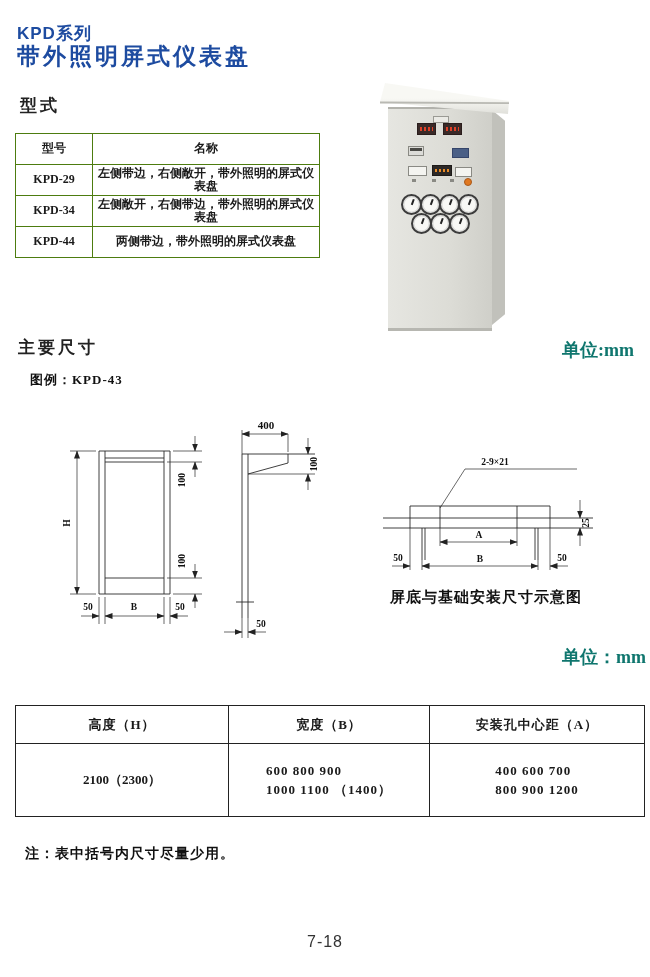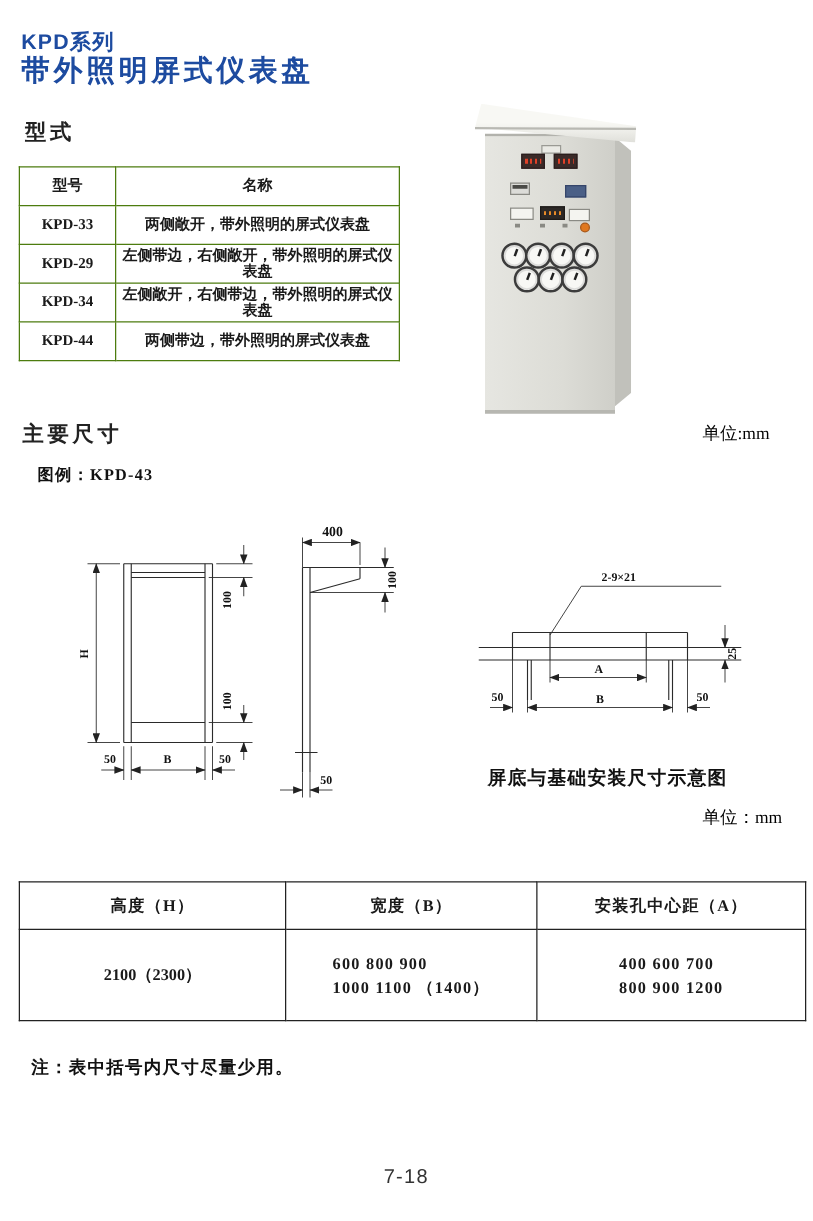--- a/index.html
+++ b/index.html
@@ -6,21 +6,21 @@
   .page{position:relative;width:650px;height:968px;background:#fff;overflow:hidden;
         font-family:"Liberation Serif",serif;color:#1a1a1a;}
   .abs{position:absolute;}
 
   
   .series-title{left:17px;top:22px;font-family:"Liberation Sans",sans-serif;
     font-size:17px;font-weight:bold;color:#1d4ba0;letter-spacing:1px;}
   .main-title{left:17px;top:41px;font-family:"Liberation Sans",sans-serif;
     font-size:23px;font-weight:bold;color:#1d4ba0;letter-spacing:3px;}
   .sec-heading{font-size:17px;font-weight:bold;color:#222;letter-spacing:3px;}
-  .unit-label{font-size:14px;font-weight:normal;color:#000000;}
+  .unit-label{font-size:18px;font-weight:bold;color:#0f766e;}
   .legend-label{font-size:13px;font-weight:bold;color:#111;letter-spacing:1px;}
   .note-label{font-size:14px;font-weight:bold;color:#111;letter-spacing:1px;}
   .page-number{left:0;top:933px;width:650px;text-align:center;
     font-family:"Liberation Sans",sans-serif;font-size:16px;color:#333;letter-spacing:1px;}
 
   
   table{border-collapse:collapse;}
   .model-table{left:15px;top:133px;width:305px;table-layout:fixed;}
   .model-table th,.model-table td{border:1px solid #4d7c0f;font-size:12px;font-weight:bold;
     text-align:center;padding:0 2px;height:30px;line-height:1.1;}
@@ -34,21 +34,21 @@
   .size-table td{height:70px;}
   .size-table .vals{display:inline-block;text-align:left;letter-spacing:1px;}
 
   
   svg{display:block;}
   .dline{stroke:#2a2a2a;stroke-width:0.9;fill:none;}
   .thin{stroke:#2a2a2a;stroke-width:0.7;fill:none;}
   .dim-text{font-family:"Liberation Serif",serif;font-size:9.5px;font-weight:bold;fill:#111;}
   .dim-text-lg{font-family:"Liberation Serif",serif;font-size:11px;font-weight:bold;fill:#111;}
   .caption{left:372px;top:588px;width:228px;text-align:center;
-    font-size:15px;font-weight:bold;letter-spacing:1px;color:#111;margin-top:25px;}
+    font-size:15px;font-weight:bold;letter-spacing:1px;color:#111;}
 
   
   .photo{left:370px;top:73px;width:156px;height:258px;}
   .canopy{position:absolute;left:0;top:0;width:156px;height:46px;
     background:linear-gradient(180deg,#f8f8f4 55%,#d8d8d2 100%);
     clip-path:polygon(15px 10px,139px 28px,138px 41px,10px 29px);}
   .canopy-edge{position:absolute;left:10px;top:27px;width:129px;height:4px;
     background:#b9b9b3;clip-path:polygon(0 40%,100% 55%,100% 100%,0 85%);}
   .body-front{position:absolute;left:18px;top:34px;width:104px;height:219px;
     background:linear-gradient(90deg,#e6e6e1 0%,#dcdcd6 60%,#cfcfc9 100%);
@@ -87,24 +87,20 @@
 
   <table class="abs model-table">
     <thead>
       <tr>
         <th class="c-model">型号</th>
         <th>名称</th>
       </tr>
     </thead>
     <tbody>
       <tr>
-        <td>KPD-33</td>
-        <td>两侧敞开，带外照明的屏式仪表盘</td>
-      </tr>
-      <tr>
         <td>KPD-29</td>
         <td>左侧带边，右侧敞开，带外照明的屏式仪表盘</td>
       </tr>
       <tr>
         <td>KPD-34</td>
         <td>左侧敞开，右侧带边，带外照明的屏式仪表盘</td>
       </tr>
       <tr>
         <td>KPD-44</td>
         <td>两侧带边，带外照明的屏式仪表盘</td>

